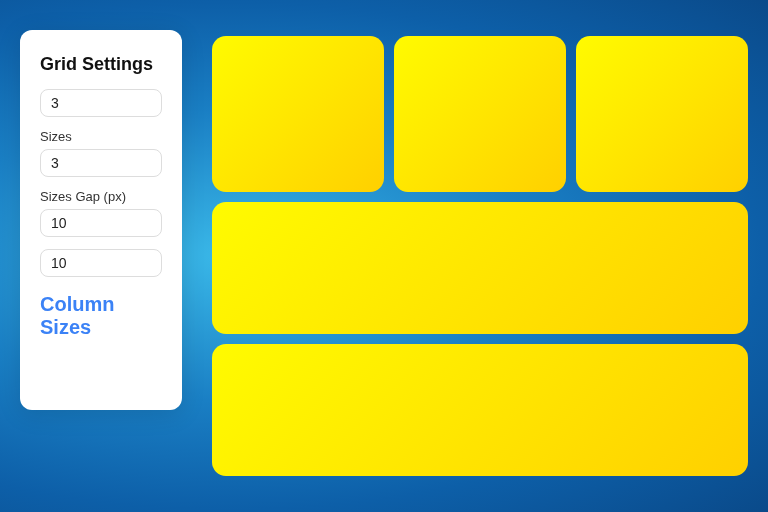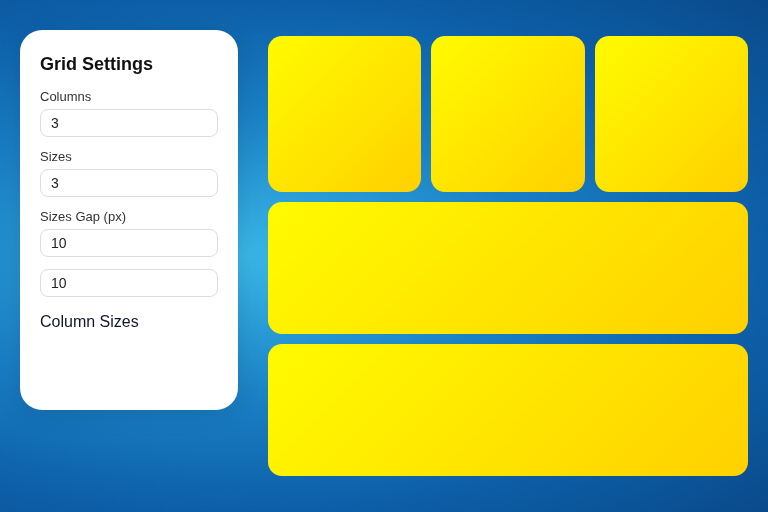--- a/index.html
+++ b/index.html
@@ -12,23 +12,23 @@
       font-family: -apple-system, BlinkMacSystemFont, 'Segoe UI', sans-serif;
       display: flex;
       align-items: center;
       justify-content: flex-start;
       padding: 30px 20px;
       gap: 30px;
     }
 
     .settings-panel {
       background: #ffffff;
-      border-radius: 22px;
+      border-radius: 12px;
       padding: 24px 20px;
-      width: 218px;
+      width: 162px;
       min-height: 380px;
       flex-shrink: 0;
       box-shadow: 0 4px 24px rgba(0,0,0,0.12);
       align-self: flex-start;
     }
 
     .panel-title {
       font-size: 18px;
       font-weight: 700;
       color: #111;
@@ -46,23 +46,23 @@
       border-radius: 8px;
       padding: 5px 10px;
       font-size: 14px;
       color: #222;
       width: 100%;
       margin-bottom: 12px;
       background: #fff;
     }
 
     .section-title {
-      font-size: 16px;
-      font-weight: 400;
-      color: #0f172a;
+      font-size: 20px;
+      font-weight: 700;
+      color: #3b82f6;
       margin-top: 4px;
       margin-bottom: 10px;
     }
 
     .grid-preview {
       flex: 1;
       display: flex;
       flex-direction: column;
       gap: 10px;
       height: 440px;
@@ -97,21 +97,20 @@
       height: 100%;
     }
   </style>
 </head>
 <body>
 
 <div class="settings-panel">
 
   <div class="panel-title">Grid Settings</div>
 
-  <div class="field-label">Columns</div>
   <input class="field-input" type="text" value="3" style="">
 
   <div class="field-label">Sizes</div>
   <input class="field-input" type="text" value="3" style="">
 
   <div class="field-label">Sizes Gap (px)</div>
   <input class="field-input" type="text" value="10" style="">
 
   <input class="field-input" type="text" value="10" style="">
 

